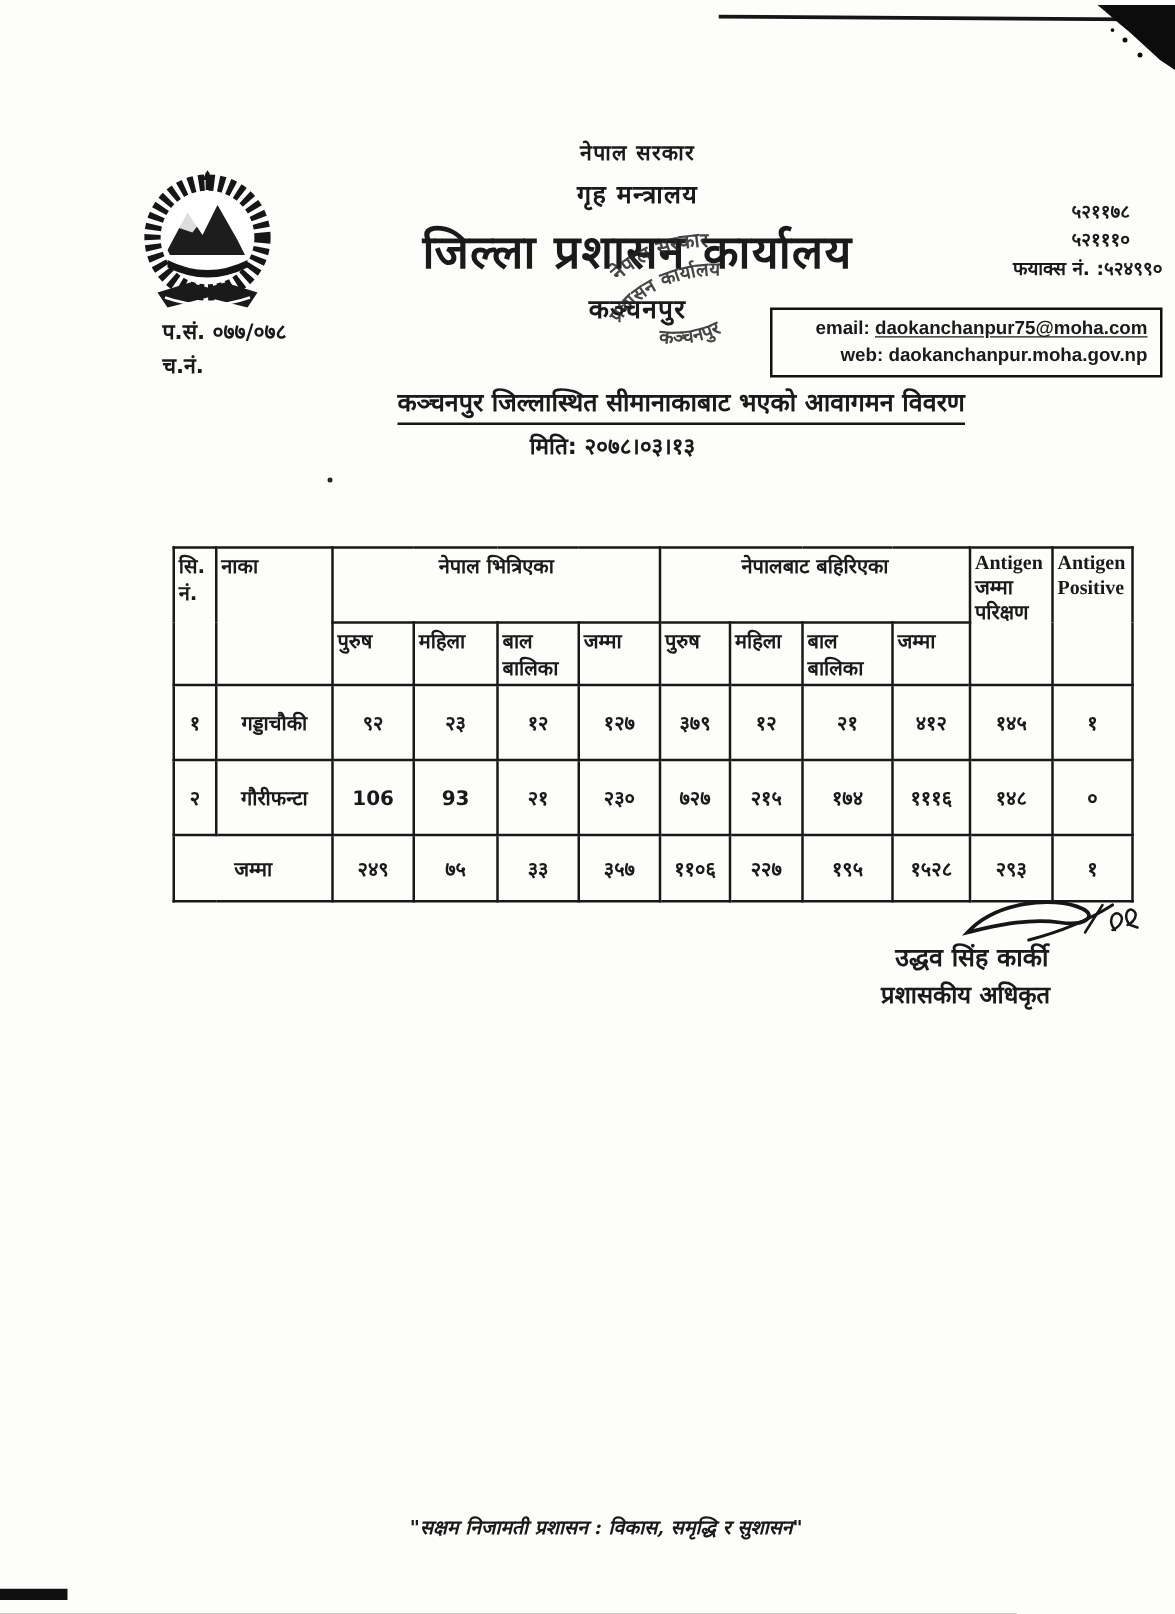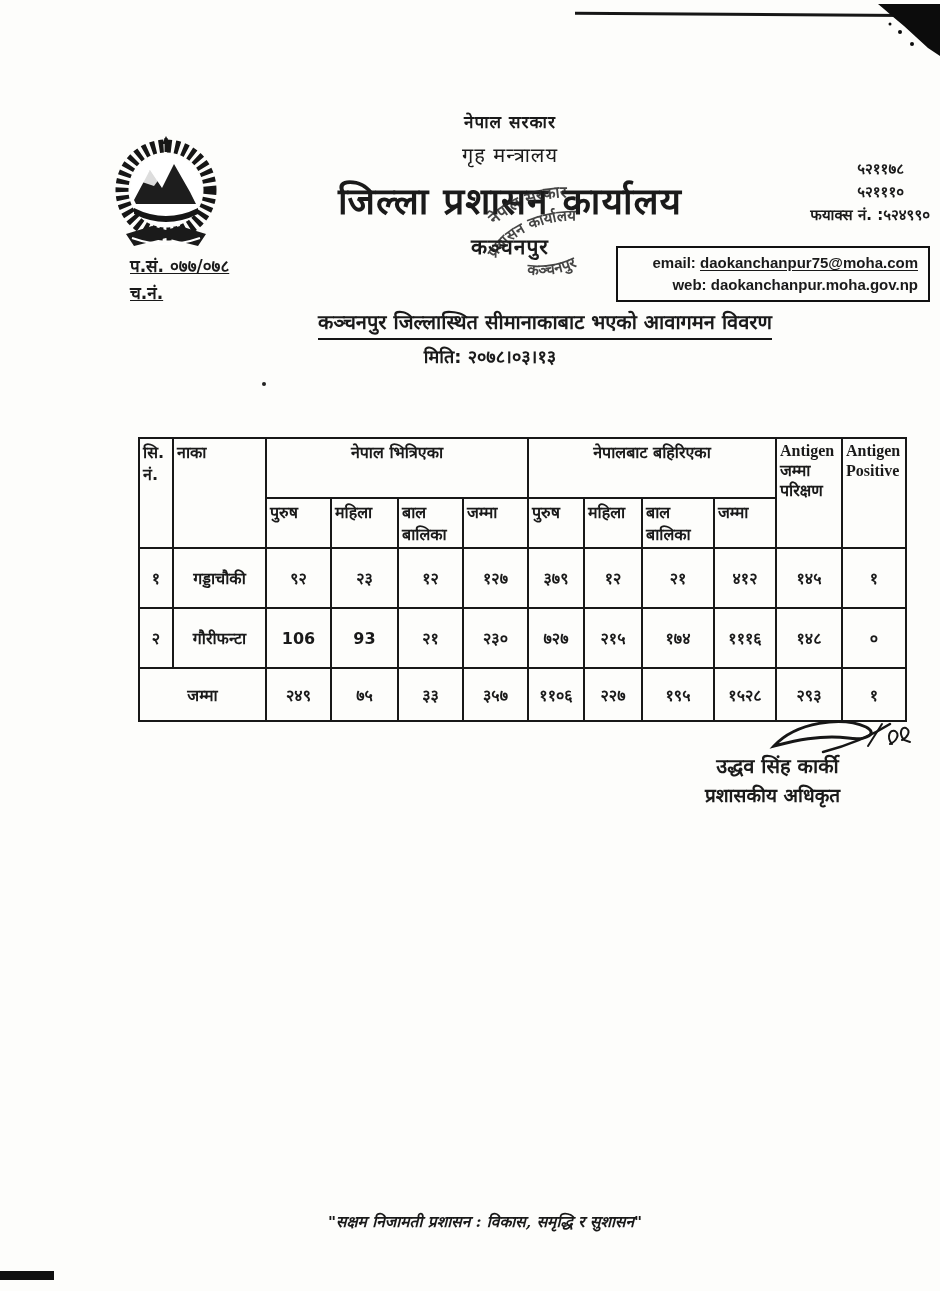--- a/index.html
+++ b/index.html
@@ -14,35 +14,35 @@
   }
   
   .top-scan-line{position:absolute;left:575px;top:13px;width:365px;height:3px;background:#161616;transform:rotate(.4deg);}
   .corner-blob{position:absolute;right:0;top:4px;width:100px;height:52px;}
   .bottom-mark{position:absolute;left:0;top:1271px;width:54px;height:9px;background:#101010;}
   .speck{position:absolute;width:4px;height:4px;border-radius:50%;background:#222;}
   
   .emblem{position:absolute;left:112px;top:130px;width:108px;height:142px;}
   .hdr-center{position:absolute;left:250px;top:110px;width:520px;text-align:center;}
   .govt-line{font-size:17px;font-weight:bold;letter-spacing:1px;}
-  .ministry-line{font-size:20px;font-weight:normal;margin-top:8px;letter-spacing:1px;}
+  .ministry-line{font-size:20px;font-weight:bold;margin-top:8px;letter-spacing:1px;}
   .office-line{font-size:37px;font-weight:bold;margin-top:6px;letter-spacing:1px;white-space:nowrap;}
   .district-line{font-size:21px;font-weight:bold;margin-top:7px;letter-spacing:1px;}
   .stamp{position:absolute;left:420px;top:150px;width:250px;height:150px;transform:rotate(-14deg);opacity:.85;pointer-events:none;}
   .contact{position:absolute;right:10px;top:158px;width:230px;text-align:right;font-size:15px;font-weight:bold;line-height:23px;}
   .contact .num{padding-right:26px;}
   .email-box{
     position:absolute;left:616px;top:246px;width:314px;height:56px;
     border:2.5px solid #111;box-sizing:border-box;
     display:flex;flex-direction:column;justify-content:center;
     padding-right:10px;text-align:right;
     font-family:"Liberation Sans", sans-serif;font-size:15px;font-weight:600;line-height:22px;
   }
   .email-box u{text-underline-offset:2px;}
-  .refblock{position:absolute;left:130px;top:253px;font-size:17px;font-weight:bold;line-height:27px;text-decoration:underline;}
+  .refblock{position:absolute;left:130px;top:253px;font-size:17px;font-weight:bold;line-height:27px;}
   
   .subject-title{
     position:absolute;left:0;top:308px;width:1090px;text-align:center;
     font-size:20px;font-weight:bold;
   }
   .subject-title span{border-bottom:2.5px solid #151515;padding-bottom:4px;}
   .subject-date{position:absolute;left:0;top:344px;width:980px;text-align:center;font-size:18px;font-weight:bold;}
   
   .tbl-wrap{position:absolute;left:138px;top:437px;width:767px;}
   table.main{border-collapse:collapse;table-layout:fixed;width:767px;}

